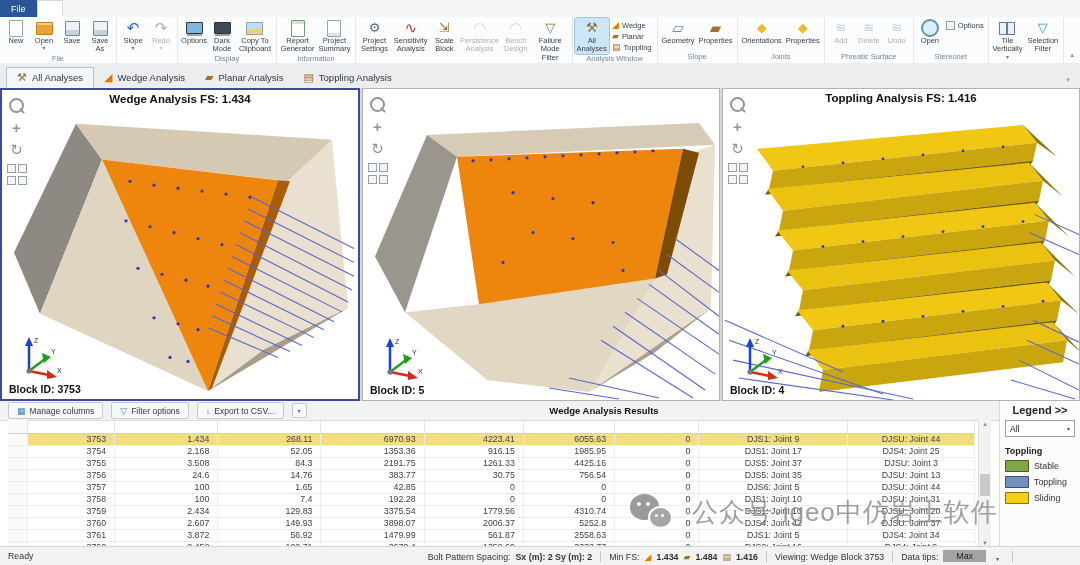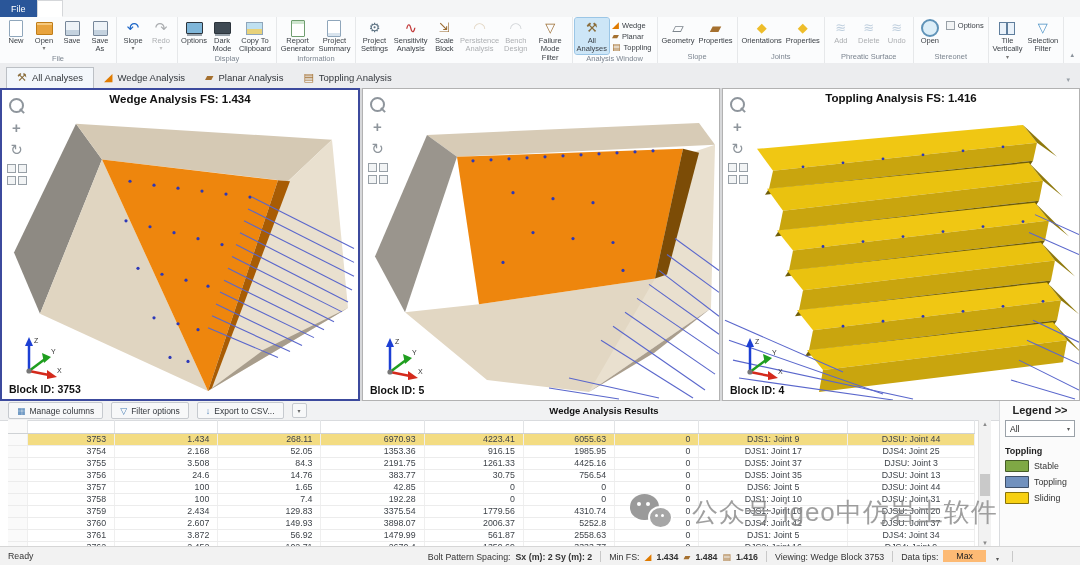--- a/index.html
+++ b/index.html
@@ -97,21 +97,21 @@
   .lg-item{display:flex;align-items:center;gap:5px;margin-top:4px;font-size:8.8px;color:#333;}
   .sw{width:22px;height:10px;border:1px solid rgba(0,0,0,.45);border-radius:1px;}
   
   .status{position:absolute;left:0;bottom:0;width:100%;height:18px;background:#f2f2f2;border-top:1px solid #d6d6d6;
           display:flex;align-items:center;font-size:8.8px;color:#333;}
   .status .ready{padding-left:8px;}
   .sbr{position:absolute;right:64px;display:flex;align-items:flex-end;gap:5px;white-space:nowrap;}
   .sb-sep{width:1px;height:11px;background:#c8c8c8;margin:0 3px;}
   .b{font-weight:bold;}
   .fsg{font-size:9px;}
-  .sb-btn{background:#fdba74;padding:1px 13px;font-size:8.8px;color:#222;}
+  .sb-btn{background:#a3a3a3;padding:1px 13px;font-size:8.8px;color:#222;}
   .sb-dd{font-size:6px;color:#555;padding:0 5px;}
   
   .wm{position:absolute;left:630px;top:494px;display:flex;align-items:flex-end;gap:22px;z-index:9;pointer-events:none;}
   .wm-icon{position:relative;width:40px;height:36px;}
   .wm-b1{position:absolute;left:0;top:0;width:29px;height:26px;background:#9a9a9a;border-radius:50% 50% 48% 48%;}
   .wm-b1::before,.wm-b1::after{content:"";position:absolute;width:4px;height:4px;background:#fff;border-radius:50%;top:8px;}
   .wm-b1::before{left:7px;}.wm-b1::after{left:16px;}
   .wm-b2{position:absolute;left:18px;top:12px;width:21px;height:19px;background:#a6a6a6;border:2px solid #fff;border-radius:50%;}
   .wm-b2::before,.wm-b2::after{content:"";position:absolute;width:3px;height:3px;background:#fff;border-radius:50%;top:6px;}
   .wm-b2::before{left:5px;}.wm-b2::after{left:11px;}

